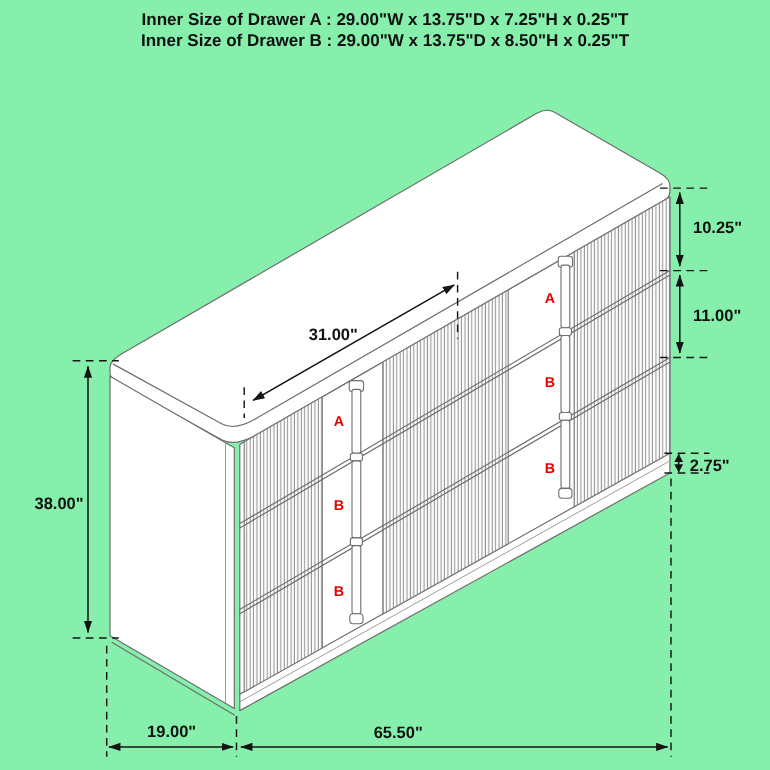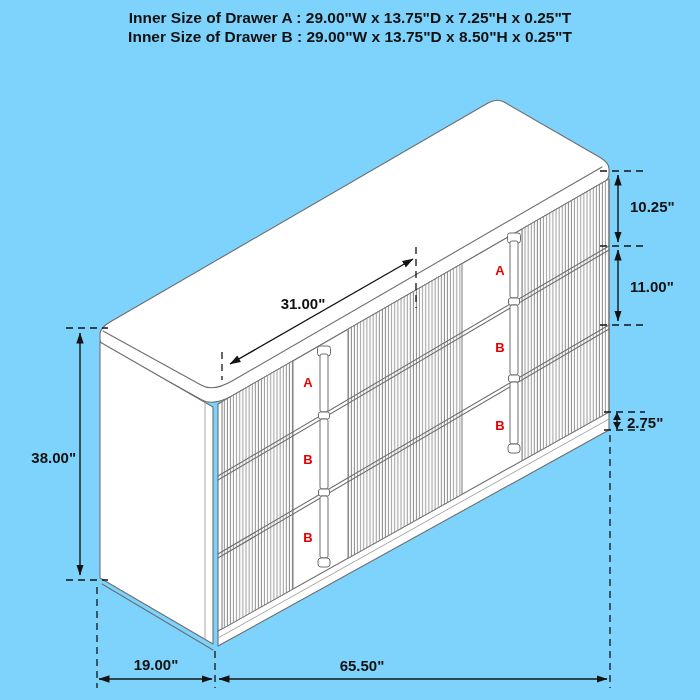--- a/index.html
+++ b/index.html
@@ -1,16 +1,16 @@
 <!DOCTYPE html>
 <html><head>
 <meta charset="utf-8">
 <style>
   html,body { margin:0; padding:0; background:#ffffff; }
-  .stage { position:relative; width:700px; height:700px; background:#7dd3fc; overflow:hidden; }
+  .stage { position:relative; width:700px; height:700px; background:#86efac; overflow:hidden; }
   svg { display:block; }
   .t    { font:bold 15.5px "Liberation Sans", sans-serif; fill:#111111; }
   .dim  { font:bold 15px "Liberation Sans", sans-serif; fill:#111111; }
   .red  { font:bold 13px "Liberation Sans", sans-serif; fill:#e60000; }
   .cab  { stroke:#6e6e6e; fill:none; stroke-width:1.1; stroke-linejoin:round; stroke-linecap:round; }
   .cabf { stroke:#6e6e6e; fill:#ffffff; stroke-width:1.1; stroke-linejoin:round; }
   .flut { fill:url(#flutePat); stroke:#7a7a7a; stroke-width:1; stroke-linejoin:round; }
   .thin { stroke:#9c9c9c; stroke-width:0.9; fill:none; }
   .hndl { fill:#ffffff; stroke:#6e6e6e; stroke-width:1; }
   .dl   { stroke:#141414; stroke-width:1.4; fill:none; }

